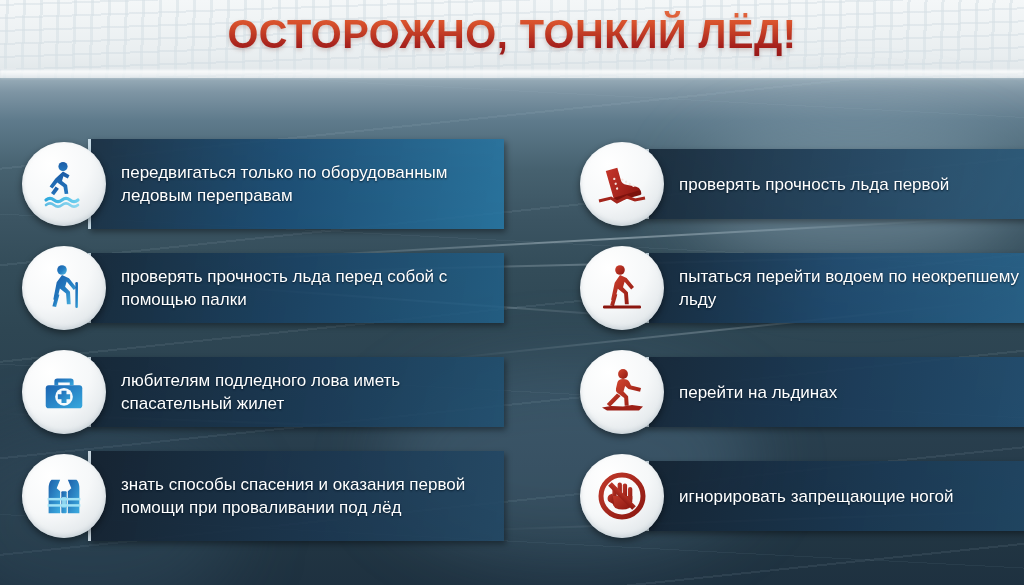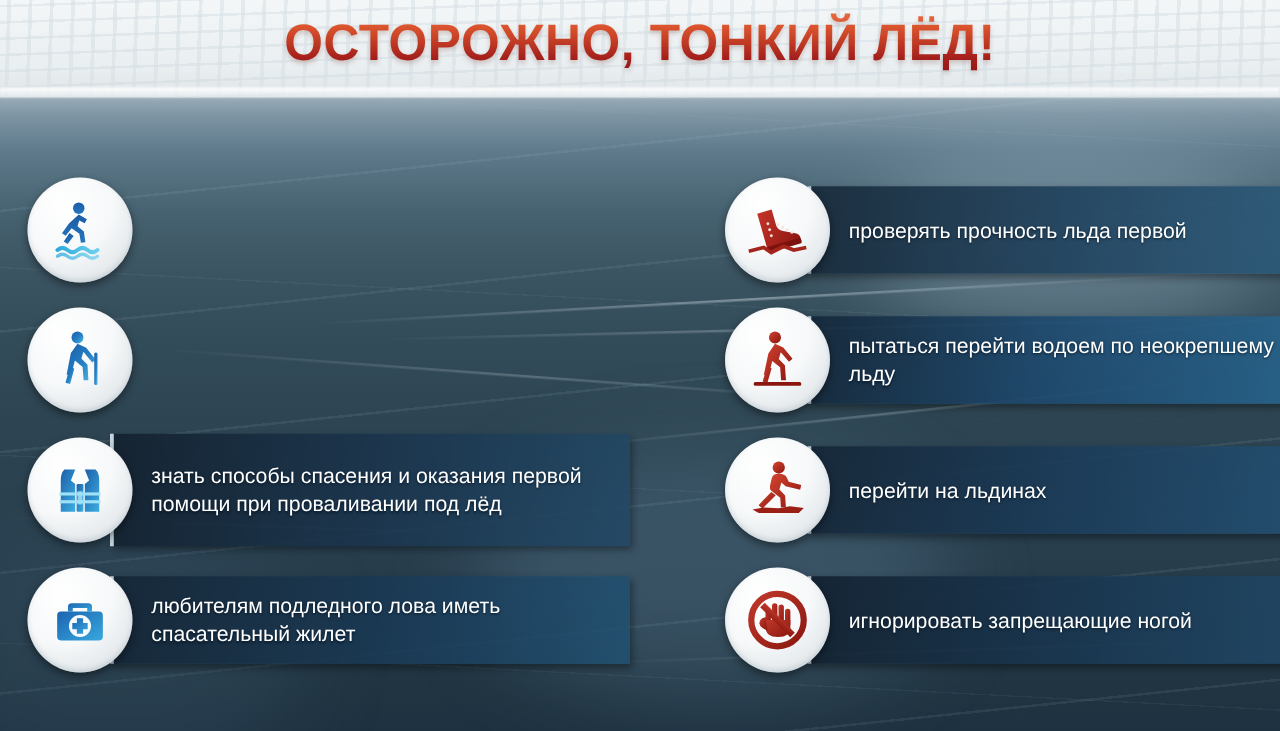--- a/index.html
+++ b/index.html
@@ -233,37 +233,63 @@
                 <stop offset="1" stop-color="#6ed0ef"></stop>
             </linearGradient>
           </defs>
           <circle cx="25" cy="8.5" r="4.6" fill="url(#gb1)"></circle>
           <path d="M25 13.5 l6.5 3.8 l-1.7 3.2 l-4.4 -2.2 l-1.4 4.6 l5.1 4.2 l1.2 8.7 l-3.6 0.3 l-1.2 -7.2 l-6.2 -4.4 l-4.8 6.1 l-2.9 -2.1 l5.6 -7.7 z" fill="url(#gb1)"></path>
           <path d="M17.6 28.4 l3.3 2.4 l-4.8 6.4 l-3.1 -2.1 z" fill="url(#gb1)"></path>
           <path d="M8 42 q4 -3.4 8 0 q4 3.4 8 0 q4 -3.4 8 0 q4 3.4 8 0" stroke="url(#gw1)" stroke-width="3.2" fill="none" stroke-linecap="round"></path>
           <path d="M8 47 q4 -3.2 8 0 q4 3.2 8 0 q4 -3.2 8 0 q4 3.2 8 0" stroke="url(#gw1)" stroke-width="2.6" fill="none" stroke-linecap="round" opacity=".75"></path>
         </svg>
       </div>
+      <div class="plate p1 tall">
+        <span>передвигаться только по оборудованным ледовым переправам</span>
+      </div>
     </div>
 
     <div class="row">
       <div class="badge">
         <svg width="52" height="52" viewBox="0 0 52 52" aria-hidden="true">
           <defs>
             <linearGradient id="gb2" x1="0" y1="0" x2="1" y2="1">
               <stop offset="0" stop-color="#1a5ba8"></stop>
                 <stop offset="0.55" stop-color="#2580c4"></stop>
                 <stop offset="1" stop-color="#56bfe6"></stop>
             </linearGradient>
           </defs>
           <circle cx="24" cy="8" r="4.8" fill="url(#gb2)"></circle>
           <path d="M24 13 l7 3.2 l7.5 9.6 l-2.7 2.2 l-7.1 -8.6 l-1.6 5.4 l4.9 5 l0.7 12.4 l-3.8 0 l-0.8 -10.6 l-6.2 -5.2 l-3 12 l-3.6 -0.9 l3.4 -17.2 z" fill="url(#gb2)"></path>
           <path d="M17.8 31.7 l3.6 1.1 l-3.3 12.3 l-3.7 -0.9 z" fill="url(#gb2)"></path>
           <rect x="37.4" y="20" width="2.6" height="26" rx="1.2" fill="url(#gb2)"></rect>
         </svg>
+      </div>
+      <div class="plate p2">
+        <span>проверять прочность льда перед собой с помощью палки</span>
+      </div>
+    </div>
+
+    <div class="row">
+      <div class="badge">
+        <svg width="50" height="50" viewBox="0 0 52 52" aria-hidden="true">
+          <defs>
+            <linearGradient id="gb3" x1="0" y1="0" x2="1" y2="1">
+              <stop offset="0" stop-color="#1c64b2"></stop>
+                <stop offset="1" stop-color="#37a9de"></stop>
+            </linearGradient>
+          </defs>
+          <path d="M19 12 h14 a3 3 0 0 1 3 3 v4 h-4 v-3 h-12 v3 h-4 v-4 a3 3 0 0 1 3 -3 z" fill="url(#gb3)"></path>
+          <rect x="7" y="19" width="38" height="24" rx="3.2" fill="url(#gb3)"></rect>
+          <circle cx="26" cy="31" r="9.2" fill="#ffffff" opacity="0.96"></circle>
+          <path d="M23.4 24.6 h5.2 v3.8 h3.8 v5.2 h-3.8 v3.8 h-5.2 v-3.8 h-3.8 v-5.2 h3.8 z" fill="url(#gb3)"></path>
+        </svg>
+      </div>
+      <div class="plate p3">
+        <span>любителям подледного лова иметь спасательный жилет</span>
       </div>
     </div>
 
     <div class="row">
       <div class="badge">
         <svg width="50" height="50" viewBox="0 0 52 52" aria-hidden="true">
           <defs>
             <linearGradient id="gb4" x1="0" y1="0" x2="0.8" y2="1">
               <stop offset="0" stop-color="#1c5fa9"></stop>
                 <stop offset="1" stop-color="#3aa7dd"></stop>
@@ -272,40 +298,20 @@
           <path d="M13 9 h9 l-3.6 9 l3.6 3 v23 h-12 v-26 q0 -6 3 -9 z" fill="url(#gb4)"></path>
           <path d="M39 9 h-9 l3.6 9 l-3.6 3 v23 h12 v-26 q0 -6 -3 -9 z" fill="url(#gb4)"></path>
           <rect x="23.2" y="21" width="5.6" height="23" rx="1" fill="url(#gb4)"></rect>
           <rect x="9" y="28" width="34" height="2.6" fill="#9fe2f6"></rect>
           <rect x="9" y="34.5" width="34" height="2.6" fill="#9fe2f6"></rect>
           <rect x="24" y="27" width="4" height="11" fill="#9fe2f6" opacity=".85"></rect>
         </svg>
       </div>
       <div class="plate p4 tall">
         <span>знать способы спасения и оказания первой помощи при проваливании под лёд</span>
-      </div>
-    </div>
-
-    <div class="row">
-      <div class="badge">
-        <svg width="50" height="50" viewBox="0 0 52 52" aria-hidden="true">
-          <defs>
-            <linearGradient id="gb3" x1="0" y1="0" x2="1" y2="1">
-              <stop offset="0" stop-color="#1c64b2"></stop>
-                <stop offset="1" stop-color="#37a9de"></stop>
-            </linearGradient>
-          </defs>
-          <path d="M19 12 h14 a3 3 0 0 1 3 3 v4 h-4 v-3 h-12 v3 h-4 v-4 a3 3 0 0 1 3 -3 z" fill="url(#gb3)"></path>
-          <rect x="7" y="19" width="38" height="24" rx="3.2" fill="url(#gb3)"></rect>
-          <circle cx="26" cy="31" r="9.2" fill="#ffffff" opacity="0.96"></circle>
-          <path d="M23.4 24.6 h5.2 v3.8 h3.8 v5.2 h-3.8 v3.8 h-5.2 v-3.8 h-3.8 v-5.2 h3.8 z" fill="url(#gb3)"></path>
-        </svg>
-      </div>
-      <div class="plate p3">
-        <span>любителям подледного лова иметь спасательный жилет</span>
       </div>
     </div>
 
   </div>
 
   <div class="col right">
 
     <div class="row">
       <div class="badge">
         <svg width="54" height="54" viewBox="0 0 54 54" aria-hidden="true">

